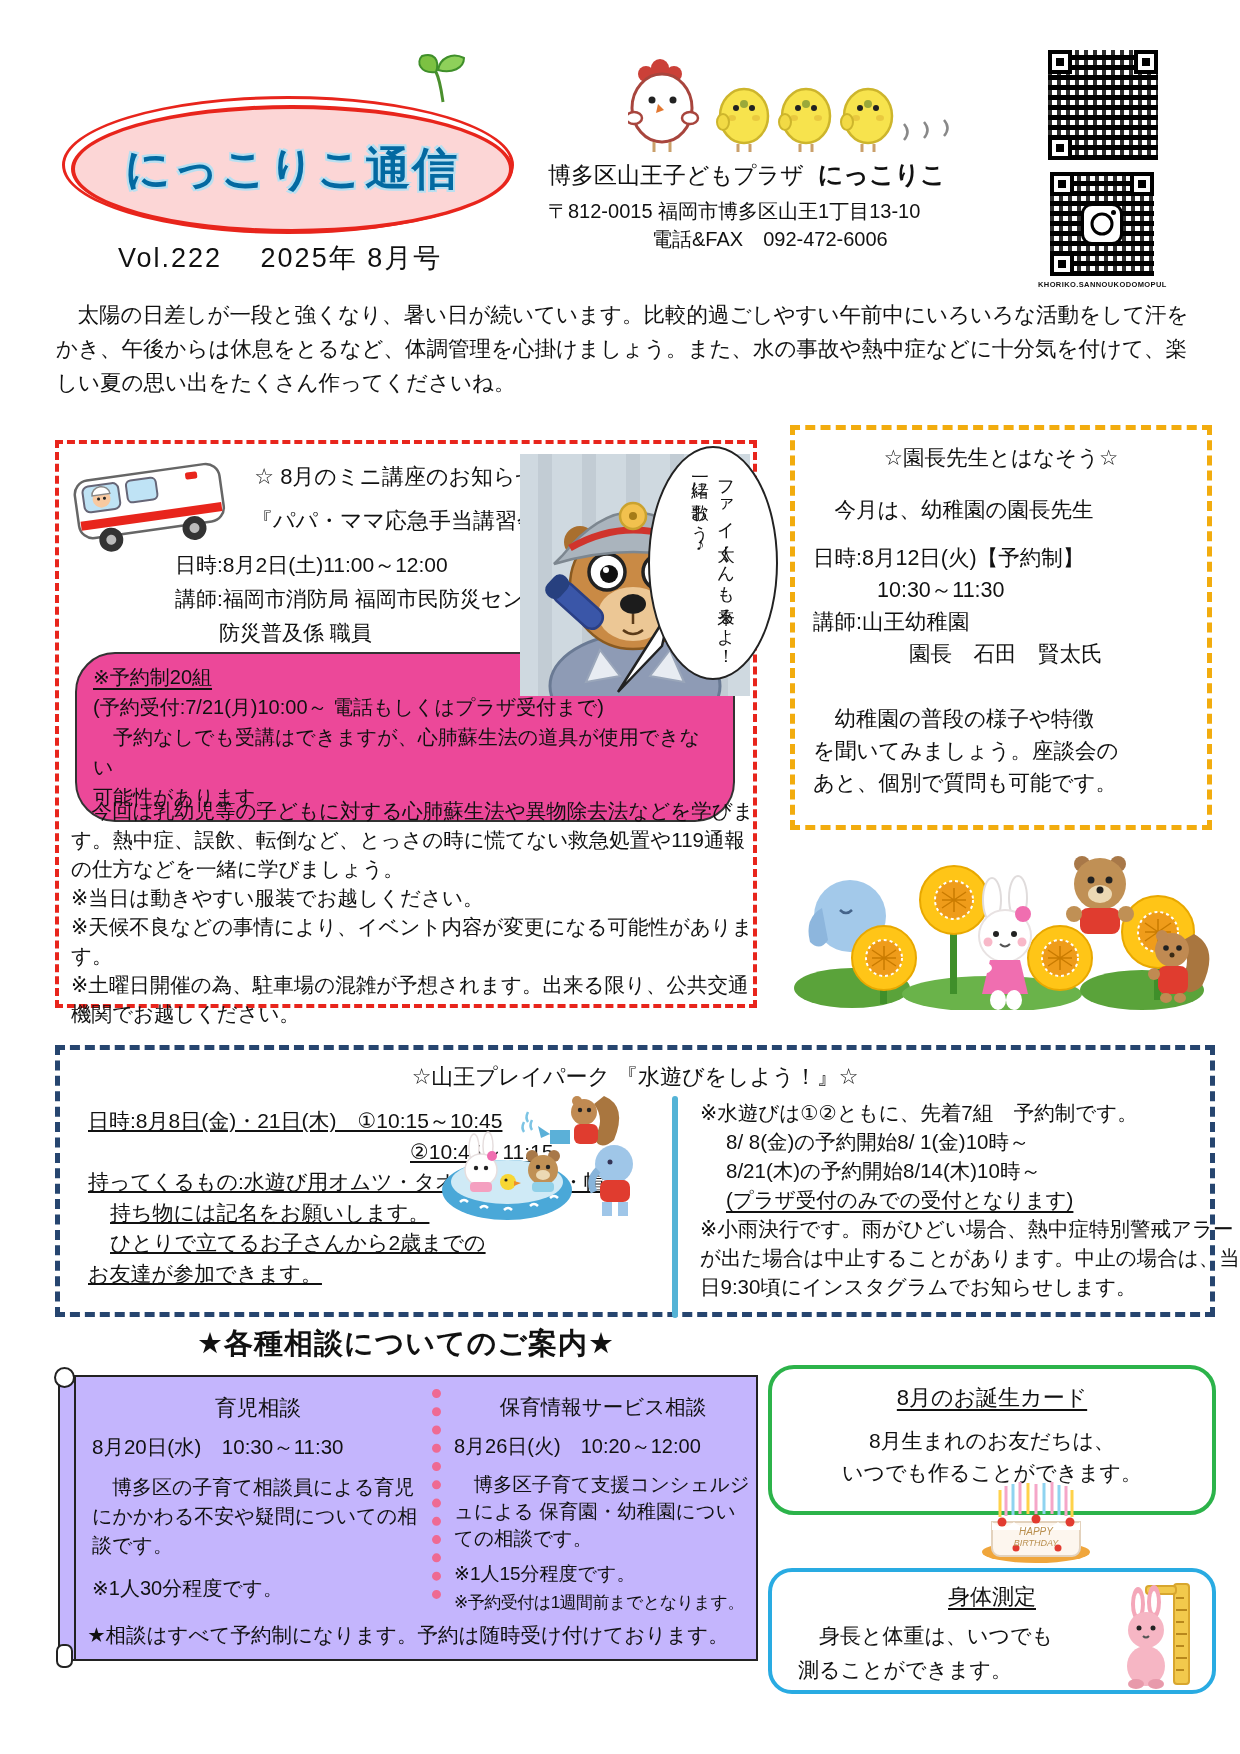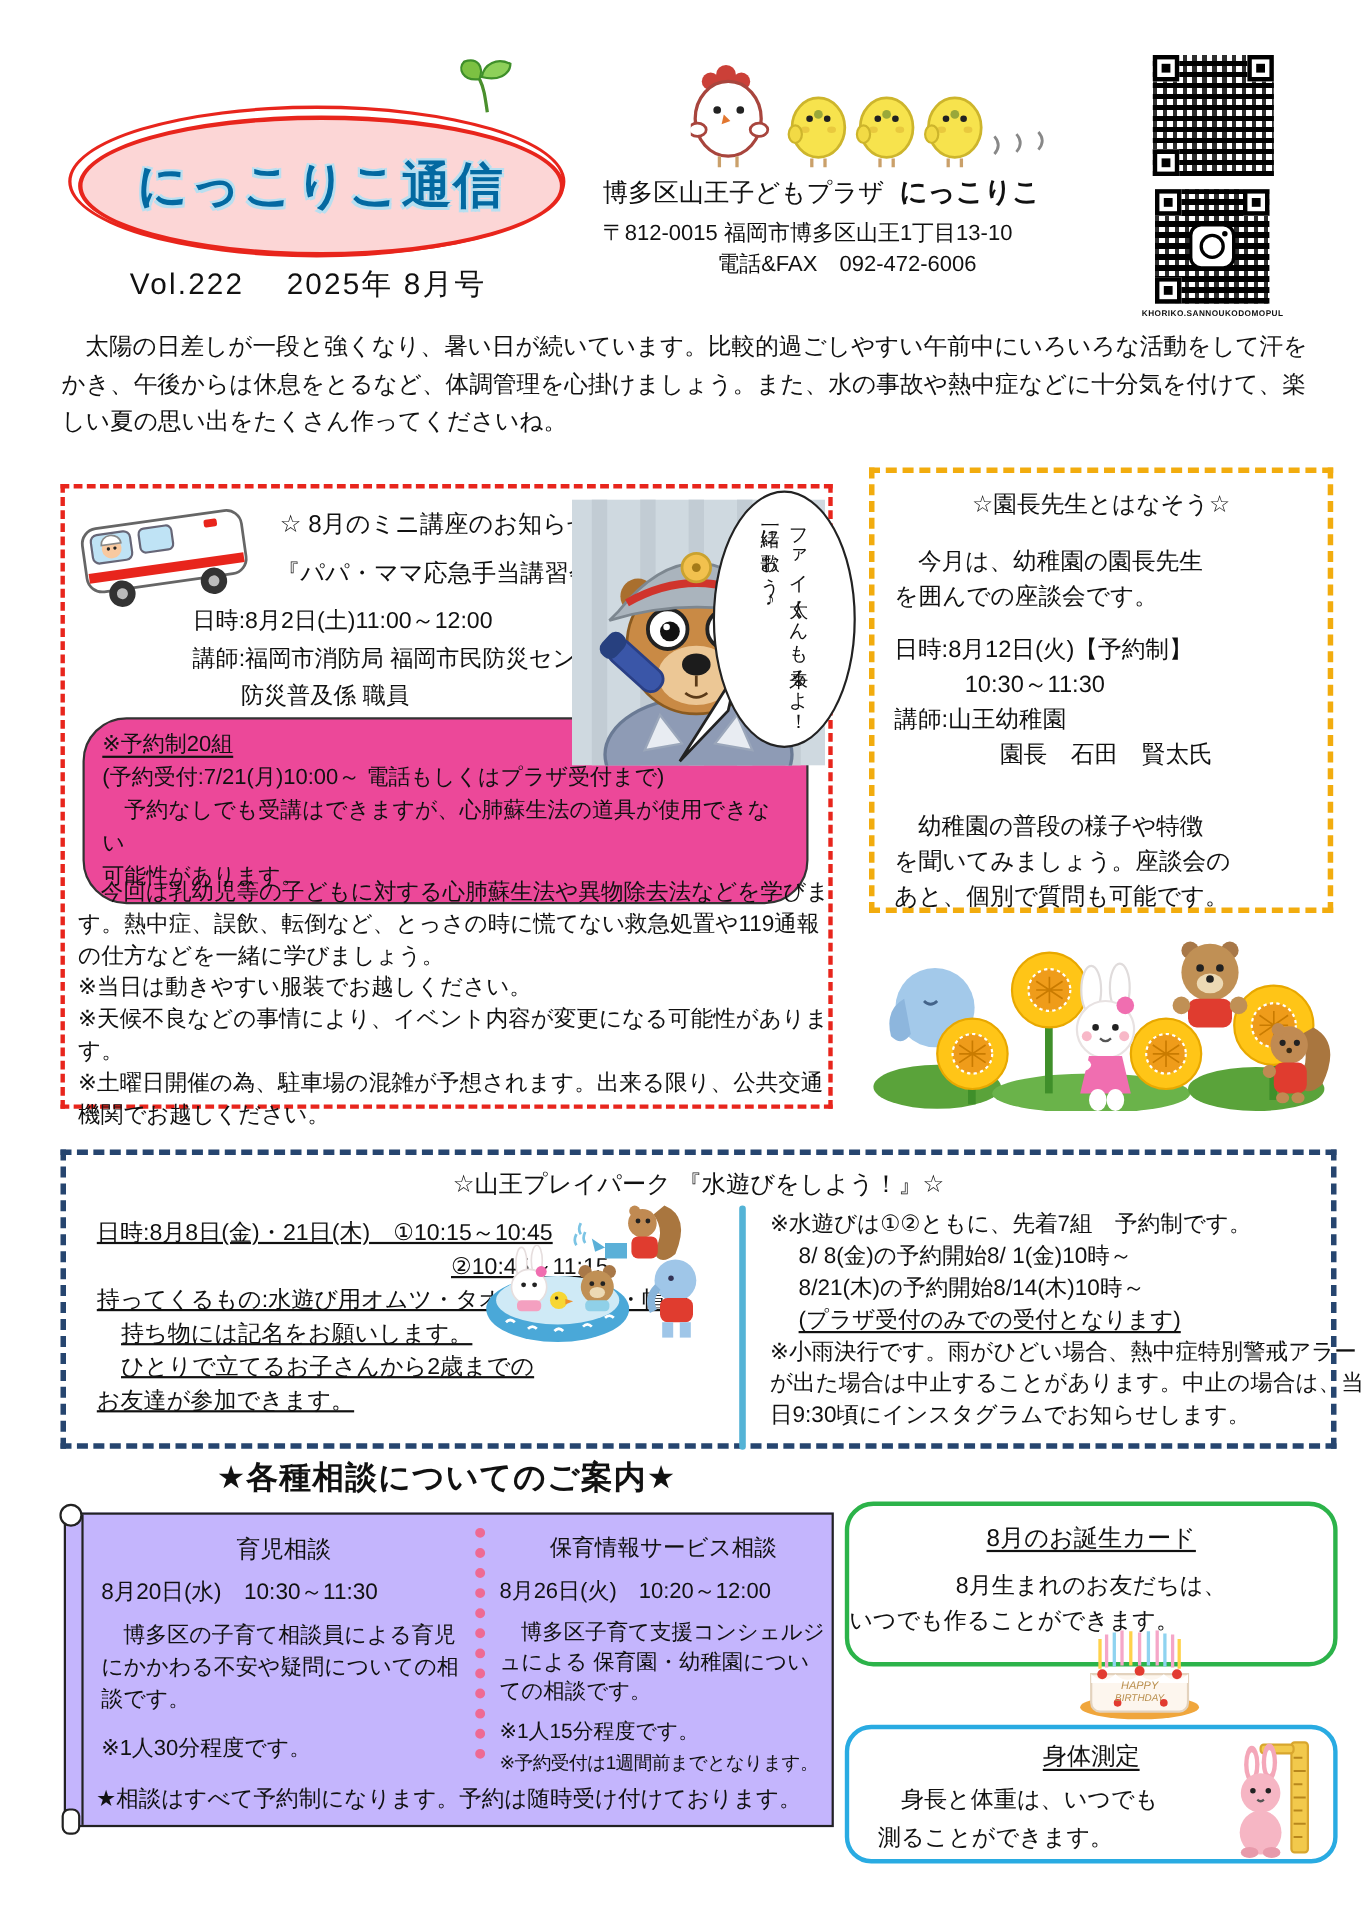--- a/index.html
+++ b/index.html
@@ -98,21 +98,21 @@
   .sc-right .d{position:absolute;left:0;top:56px;width:100%;font-size:20px;}
   .sc-right .b{position:absolute;left:0;top:94px;width:100%;font-size:19.5px;line-height:27px;}
   .sc-right .n1{position:absolute;left:0;top:184px;font-size:19px;}
   .sc-right .n2{position:absolute;left:0;top:214px;font-size:17px;letter-spacing:-0.5px;}
   .sc-footer{position:absolute;left:0;top:244px;width:100%;text-align:center;font-size:20.5px;}
 
   .green-box{position:absolute;left:768px;top:1365px;width:448px;height:150px;border:4.5px solid #2cb34a;
      border-radius:26px;box-sizing:border-box;}
   .gb-t{position:absolute;left:0;top:14px;width:100%;text-align:center;font-size:22px;}
   .gb-l1{position:absolute;left:0;top:58px;width:100%;text-align:center;font-size:21px;}
-  .gb-l2{position:absolute;left:0;top:90px;width:100%;text-align:left;font-size:21px;}
+  .gb-l2{position:absolute;left:0;top:90px;width:100%;text-align:center;font-size:21px;}
   .cake{position:absolute;left:966px;top:1482px;z-index:3;}
   .cyan-box{position:absolute;left:768px;top:1568px;width:448px;height:126px;border:4.5px solid #29abe2;
      border-radius:24px;box-sizing:border-box;}
   .cb-t{position:absolute;left:0;top:10px;width:100%;text-align:center;font-size:22px;}
   .cb-l1{position:absolute;left:26px;top:50px;font-size:21px;}
   .cb-l2{position:absolute;left:26px;top:84px;font-size:21px;}
   .cb-rabbit{position:absolute;right:8px;top:6px;}
 </style>
 </head>
 <body>
@@ -288,21 +288,20 @@
       <g transform="rotate(42 58 150)">
         <rect x="30" y="140" width="58" height="22" rx="10" fill="#3a56a8" stroke="#2a3f85" stroke-width="2.5"></rect>
         <rect x="22" y="138" width="18" height="26" rx="8" fill="#27407f"></rect>
       </g>
     </svg>
   </div>
 
   <section class="orange-box">
     <div class="ob-title">☆園長先生とはなそう☆</div>
     <div>　今月は、幼稚園の園長先生</div>
-    <div>を囲んでの座談会です。</div>
     <div class="ob-date">日時:8月12日(火)【予約制】</div>
     <div class="ob-ind1">10:30～11:30</div>
     <div>講師:山王幼稚園</div>
     <div class="ob-ind2">園長　石田　賢太氏</div>
     <div class="ob-body2">　幼稚園の普段の様子や特徴</div>
     <div>を聞いてみましょう。座談会の</div>
     <div>あと、個別で質問も可能です。</div>
   </section>
 
   <svg class="flowers" width="418" height="172" viewBox="0 0 418 172">

